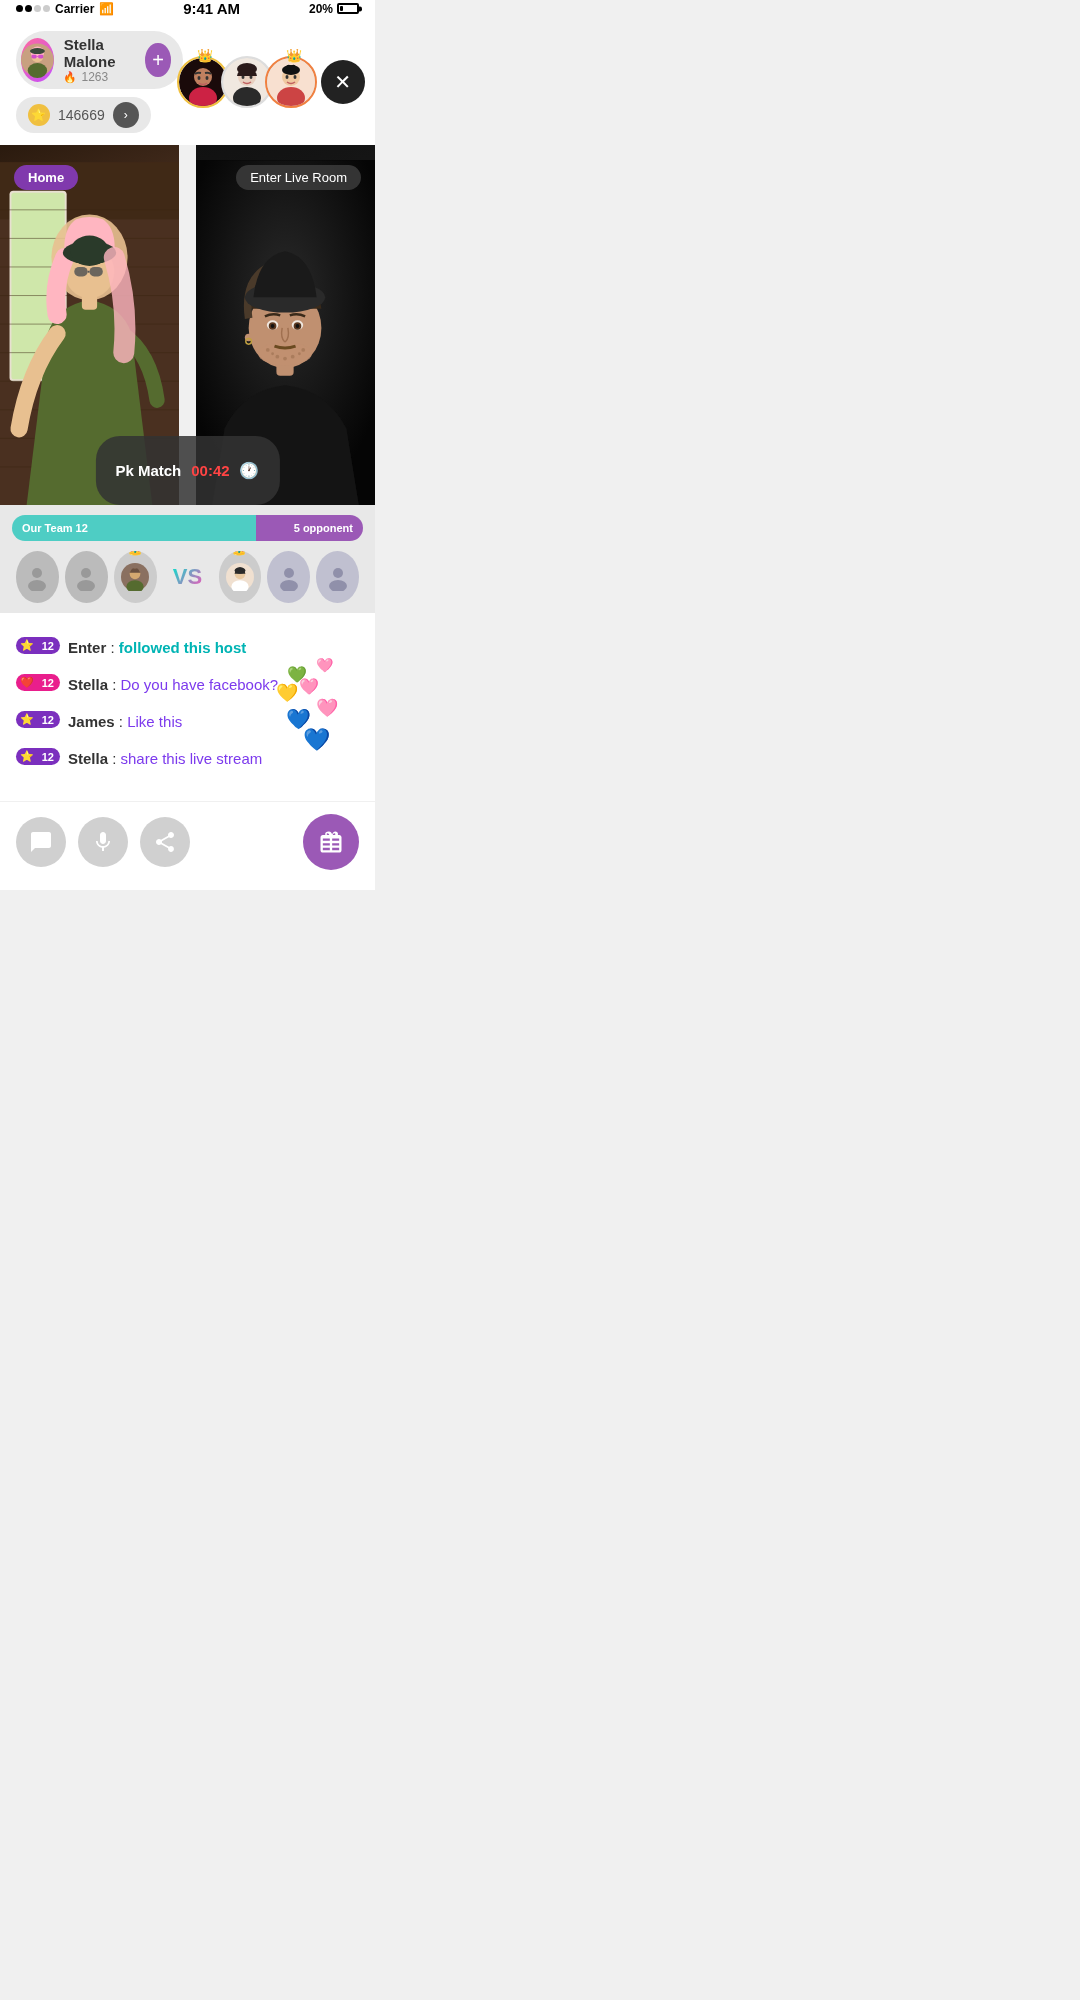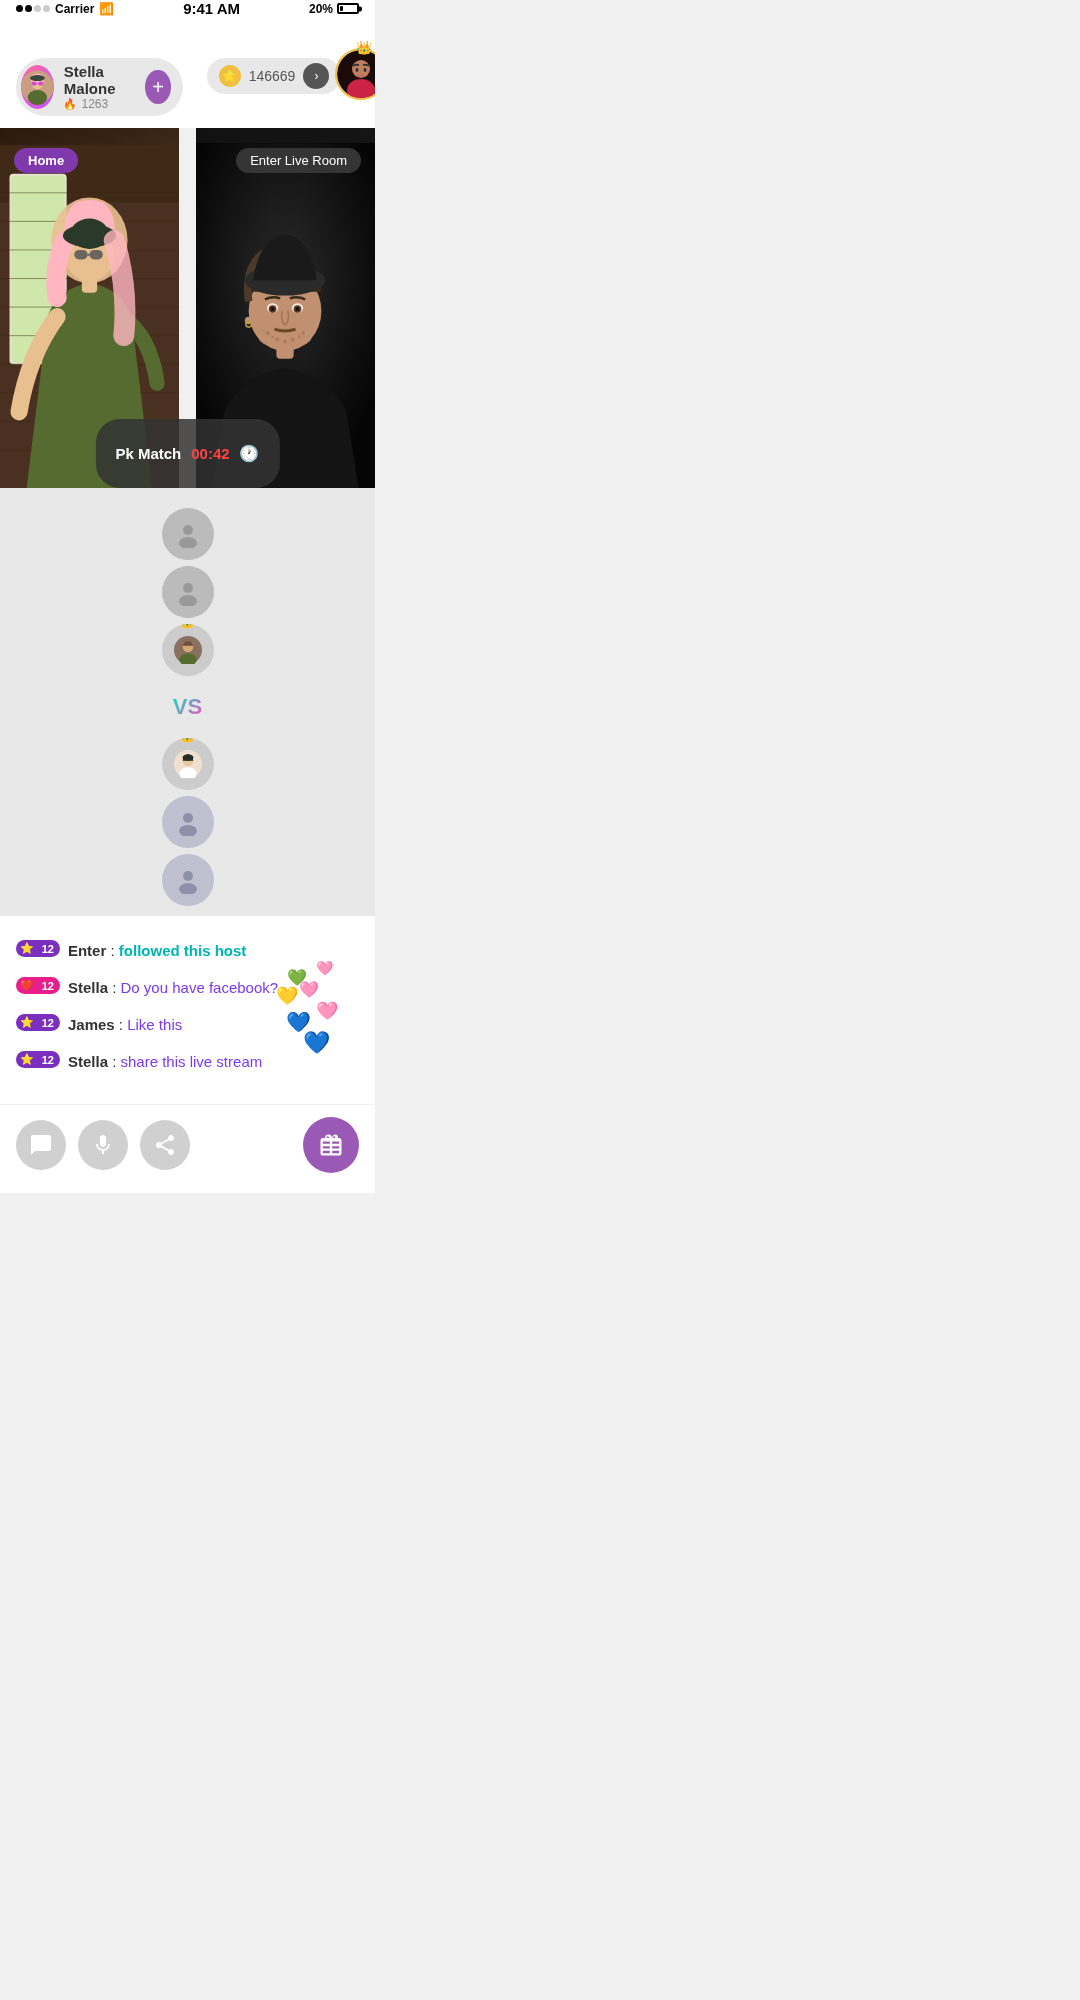--- a/index.html
+++ b/index.html
@@ -192,21 +192,20 @@
       font-weight: 600;
       flex: 5;
     }
     .players-row {
       display: flex;
       align-items: center;
       justify-content: center;
       gap: 6px;
       margin-top: 10px;
       padding: 0 4px;
-      flex-direction: column;
     }
     .player-avatar {
       width: 52px; height: 52px; border-radius: 50%;
       background: #ccc;
       display: flex; align-items: center; justify-content: center;
       position: relative;
       overflow: hidden;
     }
     .player-avatar.empty { background: #bbb; }
     .player-avatar svg { width: 28px; height: 28px; fill: #999; }
@@ -306,21 +305,21 @@
   <div class="status-center">9:41 AM</div>
   <div class="status-right">
     <span>20%</span>
     <div class="battery-icon">
       <div class="battery-fill"></div>
     </div>
   </div>
 </div>
 
 <div class="header">
-  <div style="display:flex; flex-direction:row; gap:24px;margin-top:27px;">
+  <div style="display:flex; flex-direction:column; gap:8px;">
     <div class="user-card">
       <div class="user-avatar">
 
         <svg width="44" height="44" viewBox="0 0 44 44">
           <circle cx="22" cy="22" r="22" fill="#c8a080"></circle>
           <circle cx="22" cy="17" r="8" fill="#e8c090"></circle>
           <ellipse cx="22" cy="36" rx="13" ry="10" fill="#556b2f"></ellipse>
 
           <ellipse cx="22" cy="12" rx="9" ry="8" fill="#ffb6c1"></ellipse>
 
@@ -513,20 +512,28 @@
   </div>
 
   <div class="pk-bar">
     <span class="pk-text">Pk Match</span>
     <span class="pk-time">00:42</span>
     <span class="pk-clock">🕐</span>
   </div>
 </div>
 
 <div class="score-section">
+  <div class="score-bar">
+    <div class="score-left-bar">
+      <span>Our Team 12</span>
+    </div>
+    <div class="score-right-bar">
+      <span>5 opponent</span>
+    </div>
+  </div>
 
   <div class="players-row">
 
     <div class="player-avatar empty">
       <svg viewBox="0 0 28 28">
         <circle cx="14" cy="10" r="5" fill="#999"></circle>
         <ellipse cx="14" cy="23" rx="9" ry="6" fill="#999"></ellipse>
       </svg>
     </div>
 

